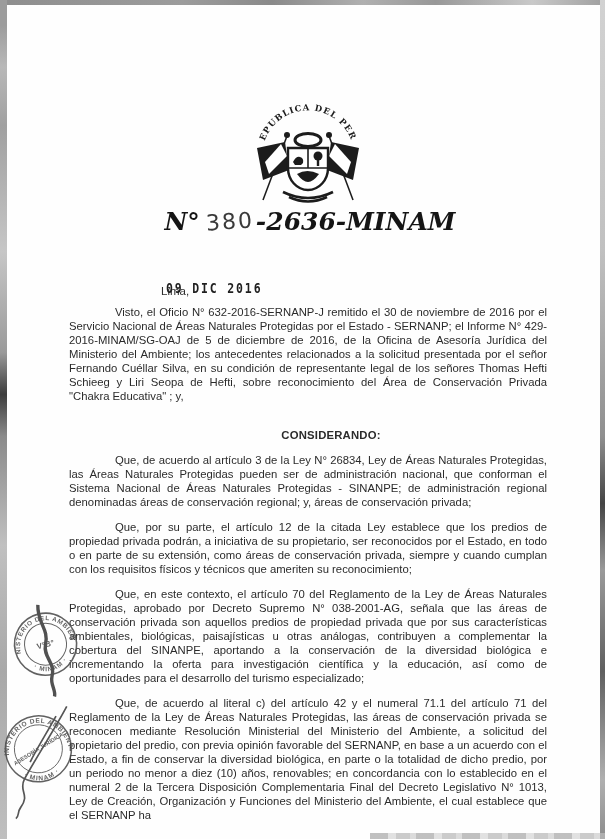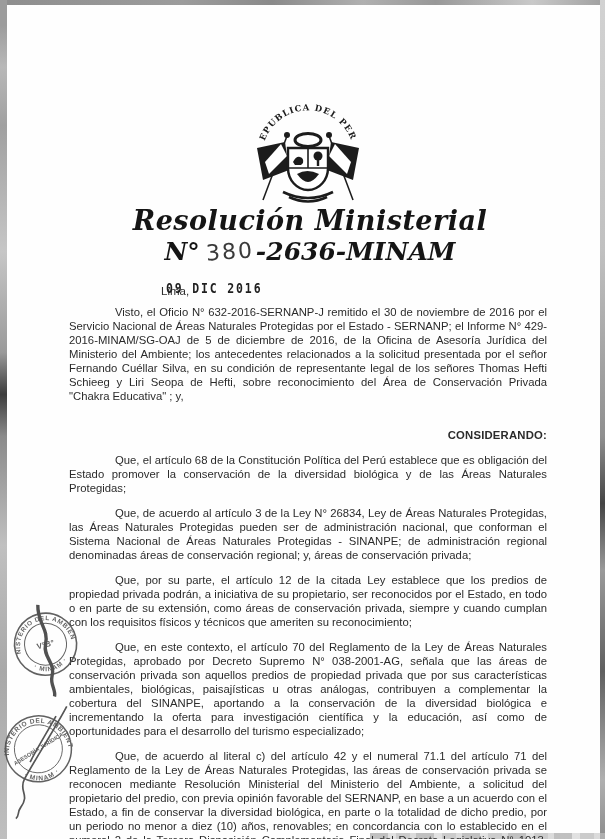--- a/index.html
+++ b/index.html
@@ -43,21 +43,21 @@
     position:absolute;left:46px;top:0;
     font-family:"DejaVu Sans Mono",monospace;font-size:12.5px;font-weight:700;
     letter-spacing:2px;color:#1f1f1f;transform:scaleY(1.15) scaleX(.92);transform-origin:left top;
     white-space:nowrap;}
 
   
   .body-text{position:absolute;left:69px;top:305px;width:478px;}
   .body-text p{
     margin:0 0 11px 0;text-align:justify;text-indent:46px;
     font-size:11.3px;line-height:14px;color:#2b2b2b;}
-  .body-text p.heading{font-weight:bold;text-align:right;letter-spacing:.2px;margin-top:25px;}
+  .body-text p.heading{font-weight:bold;text-align:center;letter-spacing:.2px;margin-top:25px;}
 
   
   .stamp{position:absolute;opacity:.88;}
   .stamp-1{left:8px;top:600px;width:78px;height:100px;transform:rotate(-14deg);}
   .stamp-2{left:0px;top:704px;width:90px;height:112px;transform:rotate(-8deg);}
   .stamp text{fill:#4c4c4c;}
 </style>
 </head>
 <body>
 
@@ -104,33 +104,31 @@
       <path d="M 54,74 q 10,-6 22,0 q -6,8 -11,8 q -5,0 -11,-8 Z" fill="#1c1c1c"></path>
     </g>
 
     <g stroke="#1c1c1c" stroke-width="2.6" fill="none">
       <path d="M 40,92 Q 65,104 90,92"></path>
       <path d="M 46,97 Q 65,106 84,97"></path>
     </g>
   </svg>
 
   <div class="title-block">
-    <div class="doc-title">Resolución Ministerial</div>
     <div class="doc-number"><span>N°</span><span class="hand">380</span><span>-2636-MINAM</span></div>
   </div>
 
   <div class="place-row">
     <span class="place">Lima,</span>
     <span class="date-stamp">09 DIC 2016</span>
   </div>
 
   <div class="body-text">
     <p>Visto, el Oficio N° 632-2016-SERNANP-J remitido el 30 de noviembre de 2016 por el Servicio Nacional de Áreas Naturales Protegidas por el Estado - SERNANP; el Informe N° 429-2016-MINAM/SG-OAJ de 5 de diciembre de 2016, de la Oficina de Asesoría Jurídica del Ministerio del Ambiente; los antecedentes relacionados a la solicitud presentada por el señor Fernando Cuéllar Silva, en su condición de representante legal de los señores Thomas Hefti Schieeg y Liri Seopa de Hefti, sobre reconocimiento del Área de Conservación Privada "Chakra Educativa" ; y,</p>
     <p class="heading">CONSIDERANDO:</p>
-    <p>Que, el artículo 68 de la Constitución Política del Perú establece que es obligación del Estado promover la conservación de la diversidad biológica y de las Áreas Naturales Protegidas;</p>
     <p>Que, de acuerdo al artículo 3 de la Ley N° 26834, Ley de Áreas Naturales Protegidas, las Áreas Naturales Protegidas pueden ser de administración nacional, que conforman el Sistema Nacional de Áreas Naturales Protegidas - SINANPE; de administración regional denominadas áreas de conservación regional; y, áreas de conservación privada;</p>
     <p>Que, por su parte, el artículo 12 de la citada Ley establece que los predios de propiedad privada podrán, a iniciativa de su propietario, ser reconocidos por el Estado, en todo o en parte de su extensión, como áreas de conservación privada, siempre y cuando cumplan con los requisitos físicos y técnicos que ameriten su reconocimiento;</p>
     <p>Que, en este contexto, el artículo 70 del Reglamento de la Ley de Áreas Naturales Protegidas, aprobado por Decreto Supremo N° 038-2001-AG, señala que las áreas de conservación privada son aquellos predios de propiedad privada que por sus características ambientales, biológicas, paisajísticas u otras análogas, contribuyen a complementar la cobertura del SINANPE, aportando a la conservación de la diversidad biológica e incrementando la oferta para investigación científica y la educación, así como de oportunidades para el desarrollo del turismo especializado;</p>
     <p>Que, de acuerdo al literal c) del artículo 42 y el numeral 71.1 del artículo 71 del Reglamento de la Ley de Áreas Naturales Protegidas, las áreas de conservación privada se reconocen mediante Resolución Ministerial del Ministerio del Ambiente, a solicitud del propietario del predio, con previa opinión favorable del SERNANP, en base a un acuerdo con el Estado, a fin de conservar la diversidad biológica, en parte o la totalidad de dicho predio, por un periodo no menor a diez (10) años, renovables; en concordancia con lo establecido en el numeral 2 de la Tercera Disposición Complementaria Final del Decreto Legislativo N° 1013, Ley de Creación, Organización y Funciones del Ministerio del Ambiente, el cual establece que el SERNANP ha</p>
   </div>
 
   <svg class="stamp stamp-1" viewBox="0 0 78 100">
     <defs>
       <path id="s1top" d="M 13,46 A 26,26 0 1 1 65,46" fill="none"></path>
       <path id="s1bot" d="M 16,54 A 24,24 0 0 0 62,54" fill="none"></path>

